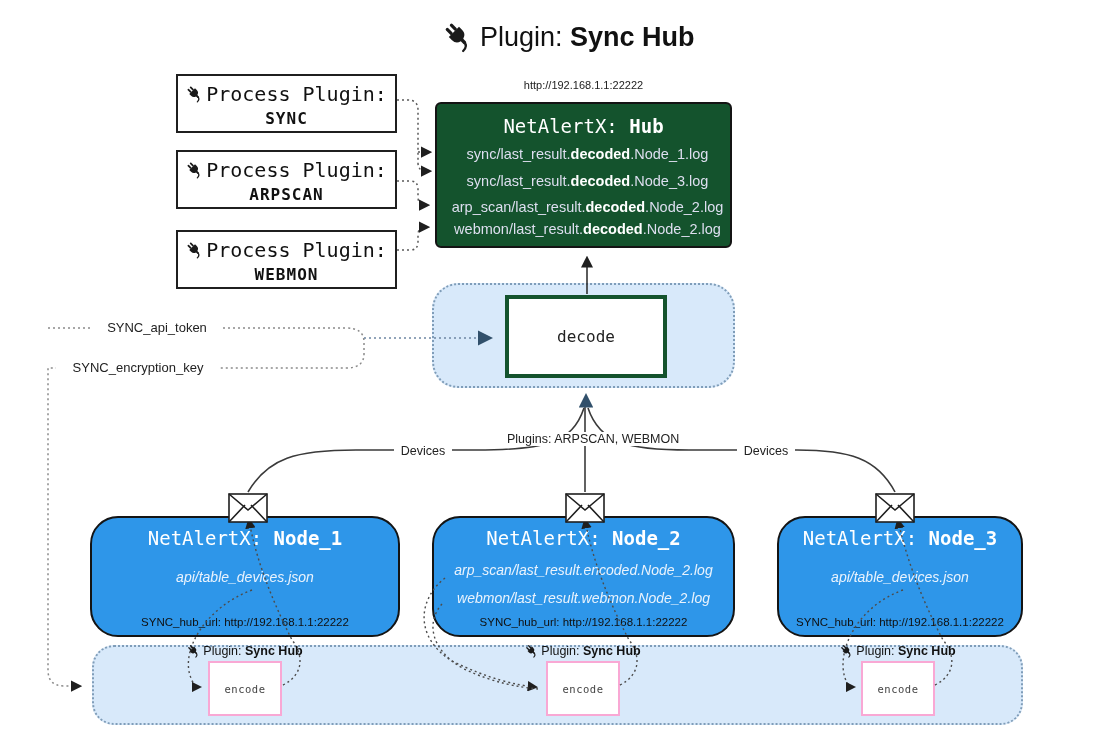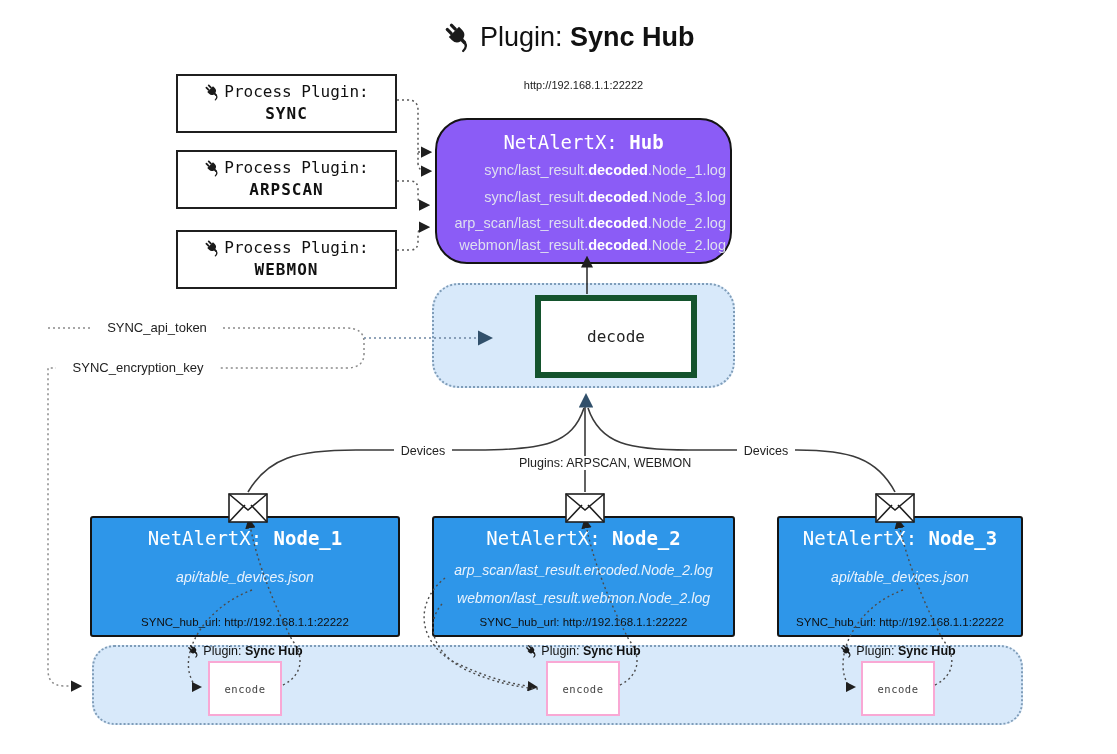--- a/index.html
+++ b/index.html
@@ -16,50 +16,50 @@
   .header b{font-weight:bold;}
 
   
   .plug{display:inline-flex;align-items:center;justify-content:center;}
   .plug svg{display:block;}
 
   
   .pbox{left:176px;width:221px;height:59px;background:#fff;border:2px solid #1f1f1f;
     z-index:1;box-sizing:border-box;text-align:center;}
   .pbox-l1{display:flex;align-items:center;justify-content:center;gap:2px;
-    margin-top:6px;font-size:16px;color:#111;}
+    margin-top:6px;font-size:20px;color:#111;}
   .pbox-l2{font-size:16px;color:#111;margin-top:3px;letter-spacing:1px;font-weight:bold;}
 
   
   .hub-url{left:435px;top:79px;width:297px;text-align:center;font-size:11px;color:#222;z-index:2;}
-  .hub{left:435px;top:118px;width:297px;height:146px;background:#8b5cf6;border:2.5px solid #141414;
-    border-radius:32px;box-sizing:border-box;z-index:1;}
+  .hub{left:435px;top:102px;width:297px;height:146px;background:#14532d;border:2.5px solid #141414;
+    border-radius:6px;box-sizing:border-box;z-index:1;}
   .hub-title{position:absolute;top:11px;left:0;right:0;text-align:center;color:#fff;
     font-size:19px;}
   .hub-title b{font-weight:bold;}
-  .hub-log{position:absolute;left:12px;right:4px;height:18px;text-align:right;
+  .hub-log{position:absolute;left:12px;right:4px;height:18px;text-align:center;
     font-size:14.5px;color:#dedff0;white-space:nowrap;}
   .hub-log b{color:#fff;font-weight:bold;}
 
   
   .band{background:#d8e9fa;border:2px dotted #7f9db9;box-sizing:border-box;z-index:0;}
   .decode-band{left:432px;top:283px;width:303px;height:105px;border-radius:26px;}
   .bottom-band{left:92px;top:645px;width:931px;height:80px;border-radius:22px;}
 
-  .decode-box{left:505px;top:295px;width:162px;height:83px;background:#fff;border:6px solid #14532d;
+  .decode-box{left:505px;top:295px;width:162px;height:83px;background:#fff;border:4px solid #14532d;
     box-sizing:border-box;display:flex;align-items:center;justify-content:center;
-    font-size:16px;color:#222;z-index:1;margin-left:30px;}
+    font-size:16px;color:#222;z-index:1;}
 
   
   .linelabel{background:#fff;padding:0 3px;font-size:13px;color:#222;z-index:10;
     white-space:nowrap;text-align:center;}
   .smalllabel{font-size:12.5px;}
 
   
-  .node{background:#2e96e9;border:2.5px solid #141414;border-radius:3px;top:516px;height:121px;
+  .node{background:#2e96e9;border:2.5px solid #141414;border-radius:28px;top:516px;height:121px;
     box-sizing:border-box;z-index:1;}
   .node-title{position:absolute;top:9px;left:0;right:0;text-align:center;color:#fff;font-size:19px;}
   .node-title b{font-weight:bold;}
   .node-file{position:absolute;left:0;right:0;text-align:center;color:#eaf3fd;font-size:14px;
     white-space:nowrap;font-style:italic;}
   .node-huburl{position:absolute;left:0;right:0;bottom:7px;text-align:center;color:#101010;
     font-size:11.5px;}
 
   
   .encode-box{top:661px;width:74px;height:55px;background:#fff;border:2px solid #f9a8d4;
@@ -151,21 +151,21 @@
     <div class="hub-log" style="top:117px;"><span>webmon/last_result.</span><b>decoded</b><span>.Node_2.log</span></div>
   </div>
 
   <div class="abs band decode-band"></div>
   <div class="abs decode-box mono">decode</div>
 
   <div class="abs linelabel" style="left:91px;top:320px;width:126px;">SYNC_api_token</div>
   <div class="abs linelabel" style="left:56px;top:360px;width:158px;">SYNC_encryption_key</div>
 
   <div class="abs linelabel smalllabel" style="left:394px;top:444px;width:52px;">Devices</div>
-  <div class="abs linelabel smalllabel" style="left:504px;top:456px;width:166px;margin-left:12px;">Plugins: ARPSCAN, WEBMON</div>
+  <div class="abs linelabel smalllabel" style="left:504px;top:432px;width:166px;">Plugins: ARPSCAN, WEBMON</div>
   <div class="abs linelabel smalllabel" style="left:737px;top:444px;width:52px;">Devices</div>
 
   <div class="abs node" style="left:90px;width:310px;">
     <div class="node-title mono"><span>NetAlertX: </span><b>Node_1</b></div>
     <div class="node-file" style="top:51px;">api/table_devices.json</div>
     <div class="node-huburl">SYNC_hub_url: http://192.168.1.1:22222</div>
   </div>
 
   <div class="abs node" style="left:432px;width:303px;">
     <div class="node-title mono"><span>NetAlertX: </span><b>Node_2</b></div>

